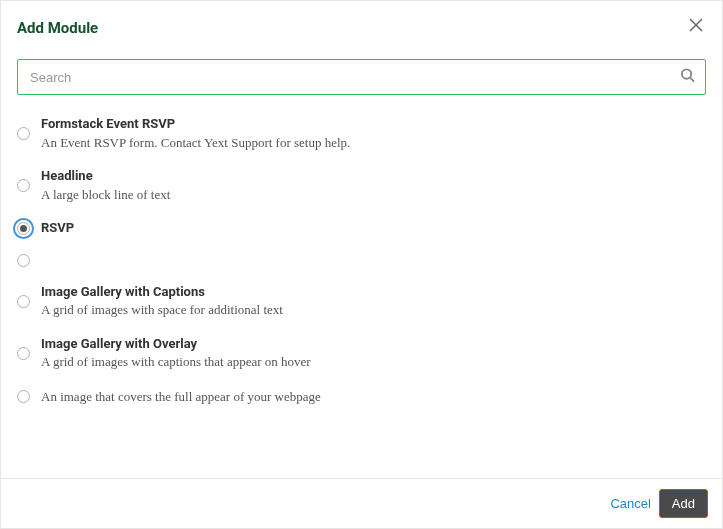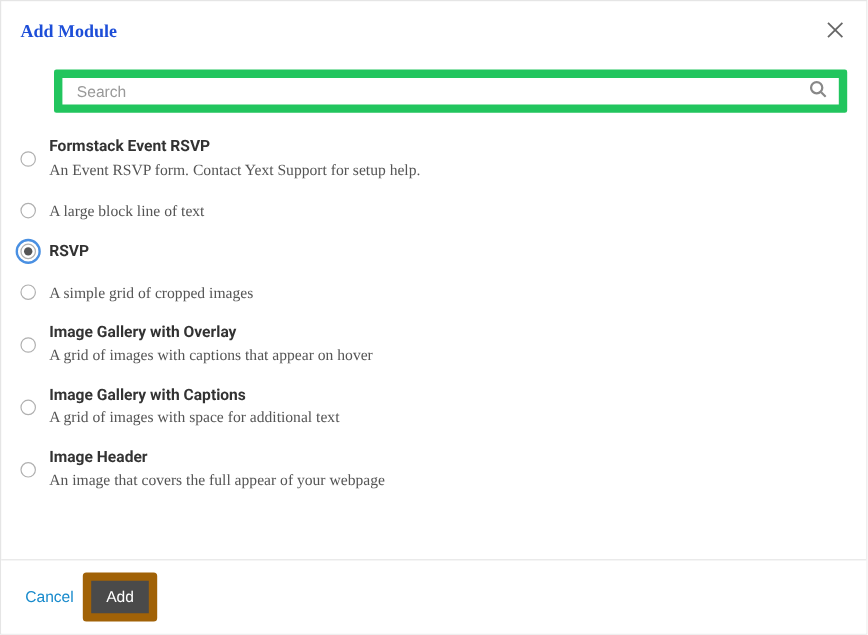--- a/index.html
+++ b/index.html
@@ -20,22 +20,21 @@
     flex-direction: column;
   }
   .modal-header {
     padding: 18px 48px 14px 16px;
     position: relative;
     flex: 0 0 auto;
   }
   .modal-title {
     font-size: 15px;
     font-weight: 700;
-    color: #1d4ed8;
-    font-family: Liberation Serif, serif;
+    color: #14532d;
   }
   .close-btn {
     position: absolute;
     top: 12px;
     right: 14px;
     width: 24px;
     height: 24px;
     background: none;
     border: none;
     cursor: pointer;
@@ -44,26 +43,25 @@
     align-items: center;
     justify-content: center;
   }
   .close-btn svg { stroke: #666; }
   .search-wrap {
     padding: 8px 16px 8px 16px;
     flex: 0 0 auto;
   }
   .search-box {
     position: relative;
-    border: 7px solid #22c55e;
+    border: 1px solid #22c55e;
     border-radius: 2px;
     height: 36px;
     display: flex;
     align-items: center;
-    margin-left: 28px;
   }
   .search-input {
     flex: 1;
     border: none;
     outline: none;
     height: 100%;
     padding: 0 40px 0 12px;
     font-size: 13px;
     color: #333;
     background: transparent;
@@ -124,39 +122,39 @@
   .mod-desc {
     font-size: 13px;
     color: #555;
     line-height: 1.35;
     margin-top: 1px;
     font-family: Liberation Serif, serif;
   }
   .modal-footer {
     flex: 0 0 auto;
     border-top: 1px solid #e5e5e5;
-    padding: 10px 14px 10px 16px;
-    display: flex;
-    justify-content: flex-start;
+    padding: 10px 14px 10px 6px;
+    display: flex;
+    justify-content: flex-end;
     align-items: center;
     gap: 4px;
     background: #fff;
   }
   .btn-cancel {
     background: none;
     border: none;
     color: #178acc;
     font-size: 13px;
     cursor: pointer;
     padding: 6px 4px;
   }
   .btn-add {
     background: #4a4a4a;
     color: #fff;
-    border: 7px solid #a16207;
+    border: 1px solid #a16207;
     border-radius: 3px;
     font-size: 13px;
     padding: 6px 12px;
     cursor: pointer;
   }
 </style>
 </head>
 <body>
 
 <div class="modal">
@@ -190,63 +188,62 @@
         <div class="text-col">
           <div class="mod-title">Formstack Event RSVP</div>
           <div class="mod-desc">An Event RSVP form. Contact Yext Support for setup help.</div>
         </div>
       </div>
       <div class="module-row">
         <div class="radio-col">
           <span class="radio"></span>
         </div>
         <div class="text-col">
+          <div class="mod-title">Headline</div>
           <div class="mod-desc">A large block line of text</div>
         </div>
       </div>
       <div class="module-row">
         <div class="radio-col">
           <span class="radio selected"></span>
         </div>
         <div class="text-col">
           <div class="mod-title">RSVP</div>
         </div>
       </div>
       <div class="module-row">
         <div class="radio-col">
           <span class="radio"></span>
         </div>
         <div class="text-col">
-          <div class="mod-desc">A simple grid of cropped images</div>
+        </div>
+      </div>
+      <div class="module-row">
+        <div class="radio-col">
+          <span class="radio"></span>
+        </div>
+        <div class="text-col">
+          <div class="mod-title">Image Gallery with Captions</div>
+          <div class="mod-desc">A grid of images with space for additional text</div>
         </div>
       </div>
       <div class="module-row">
         <div class="radio-col">
           <span class="radio"></span>
         </div>
         <div class="text-col">
           <div class="mod-title">Image Gallery with Overlay</div>
           <div class="mod-desc">A grid of images with captions that appear on hover</div>
         </div>
       </div>
       <div class="module-row">
         <div class="radio-col">
           <span class="radio"></span>
         </div>
         <div class="text-col">
-          <div class="mod-title">Image Gallery with Captions</div>
-          <div class="mod-desc">A grid of images with space for additional text</div>
-        </div>
-      </div>
-      <div class="module-row">
-        <div class="radio-col">
-          <span class="radio"></span>
-        </div>
-        <div class="text-col">
-          <div class="mod-title">Image Header</div>
           <div class="mod-desc">An image that covers the full appear of your webpage</div>
         </div>
       </div>
       <div class="module-row"></div>
     </div>
 
   <div class="modal-footer">
     <button class="btn-cancel">Cancel</button>
     <button class="btn-add">Add</button>
   </div>

